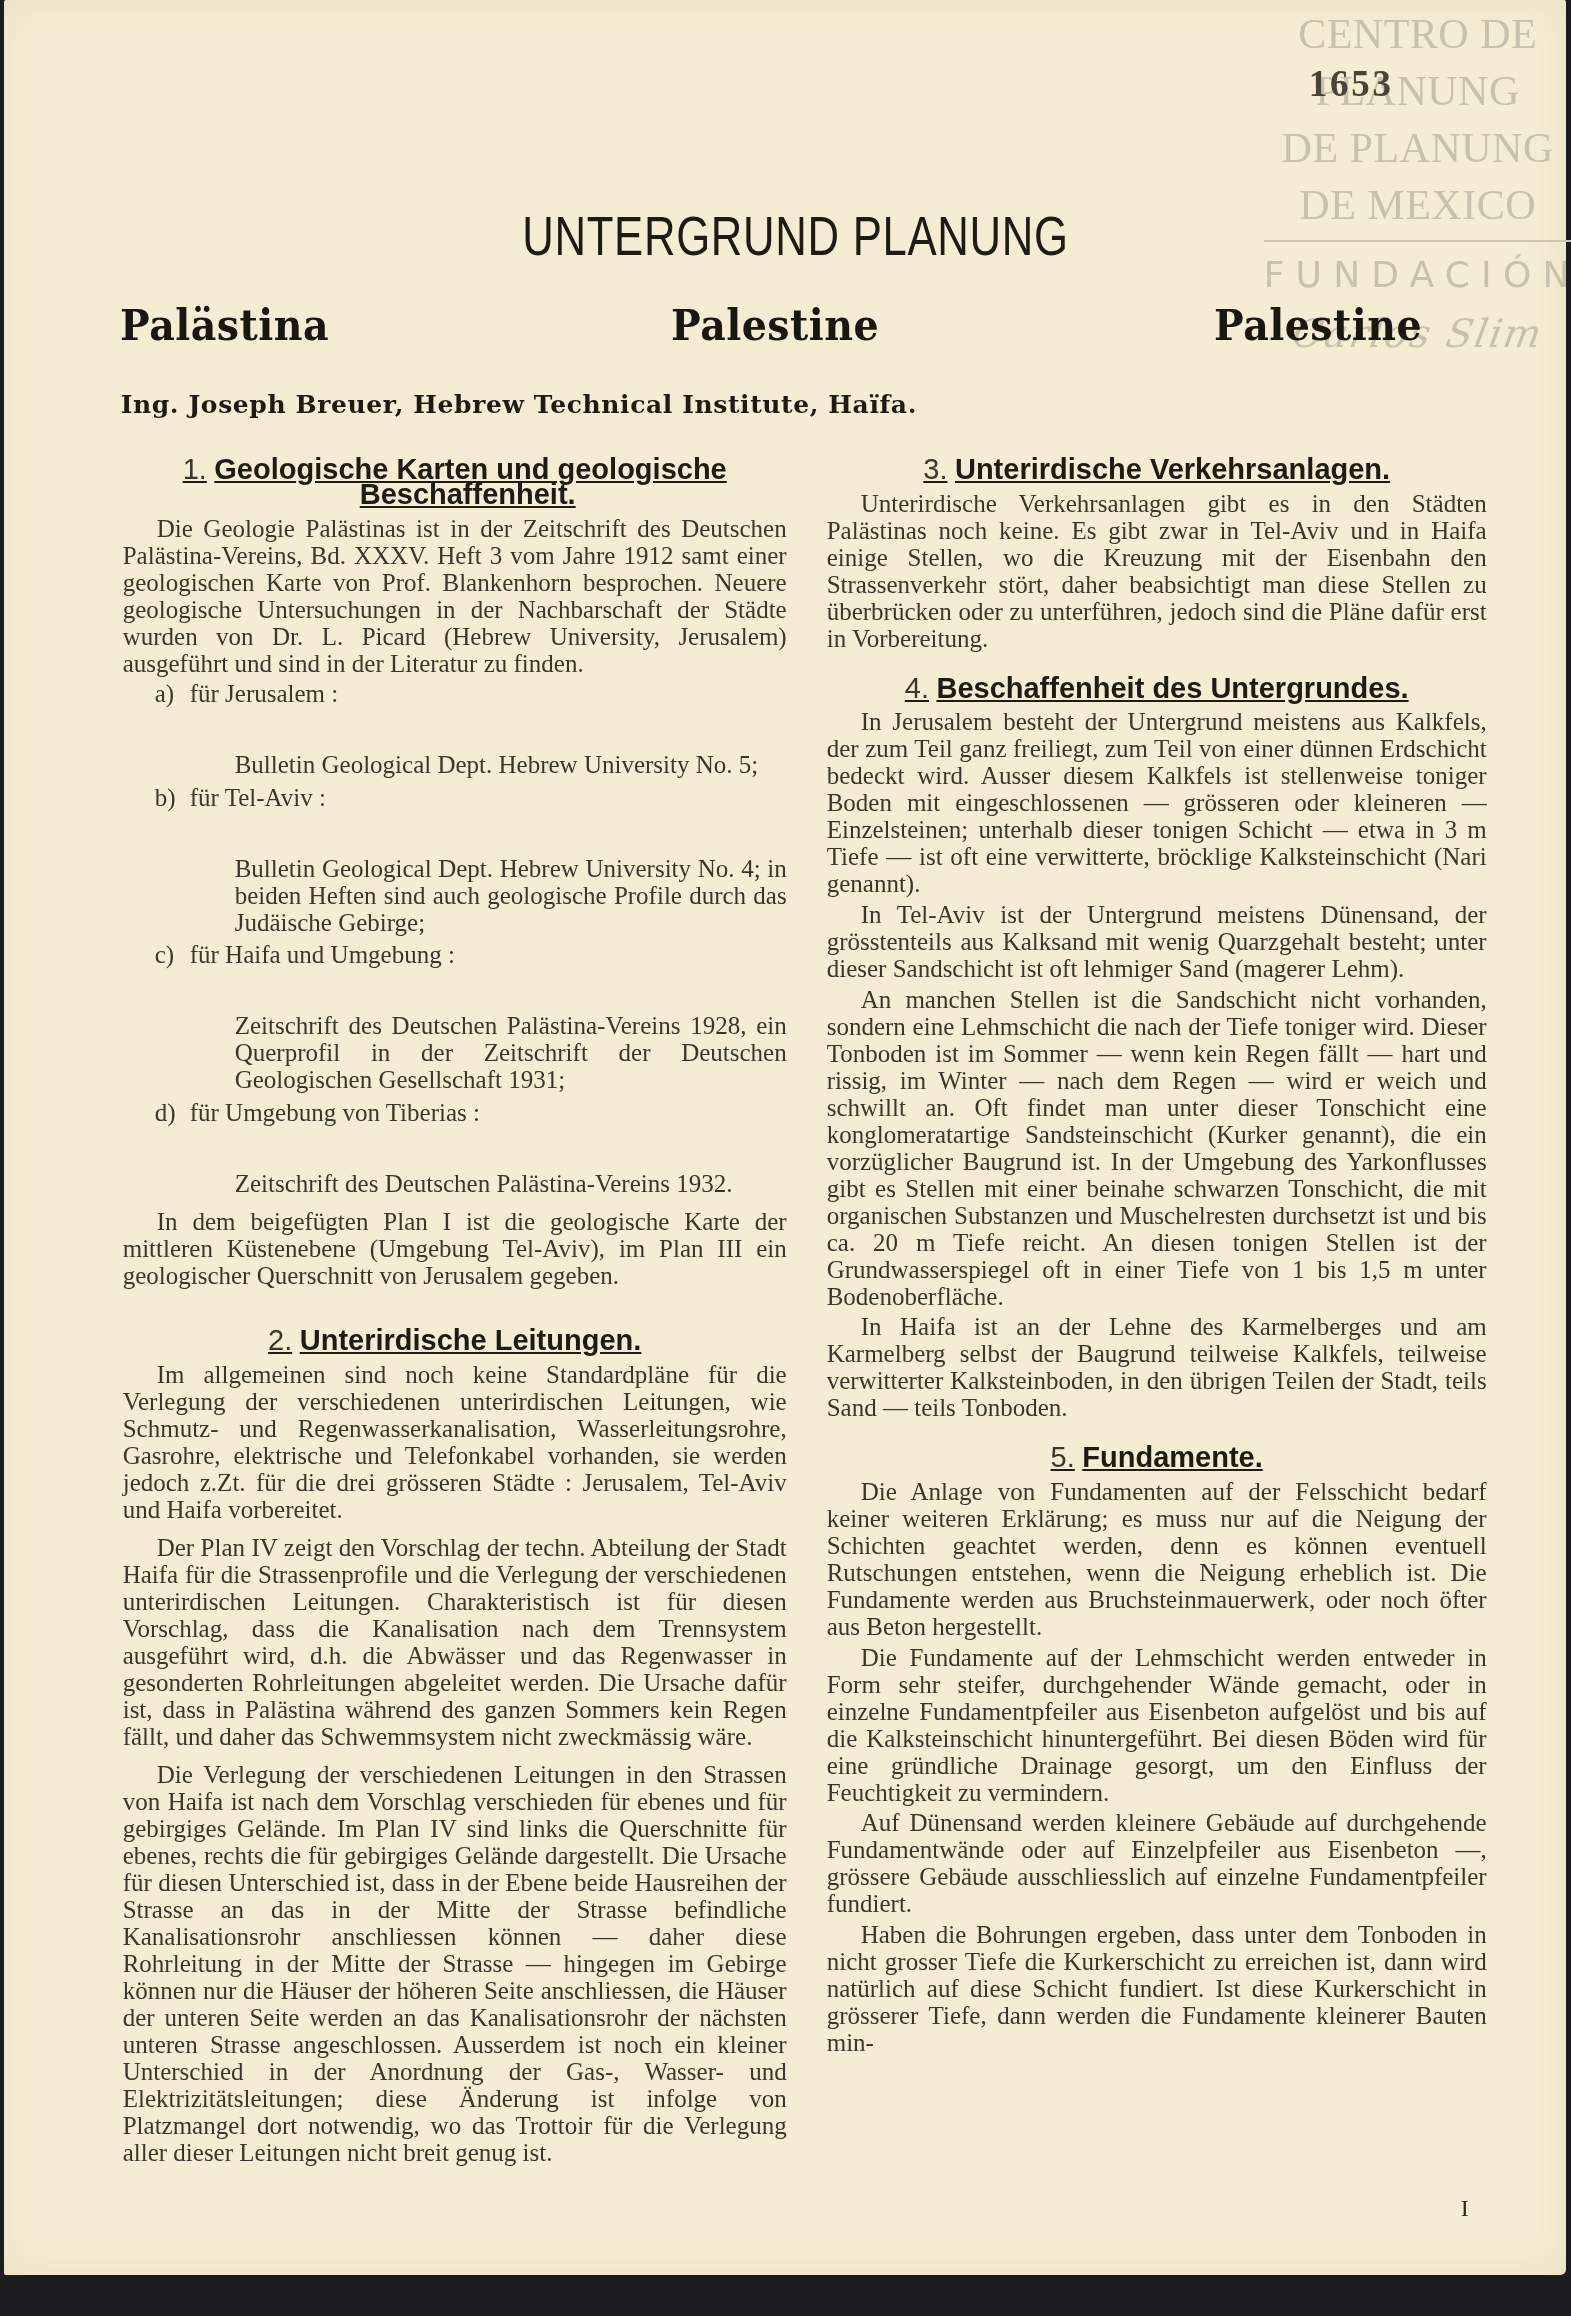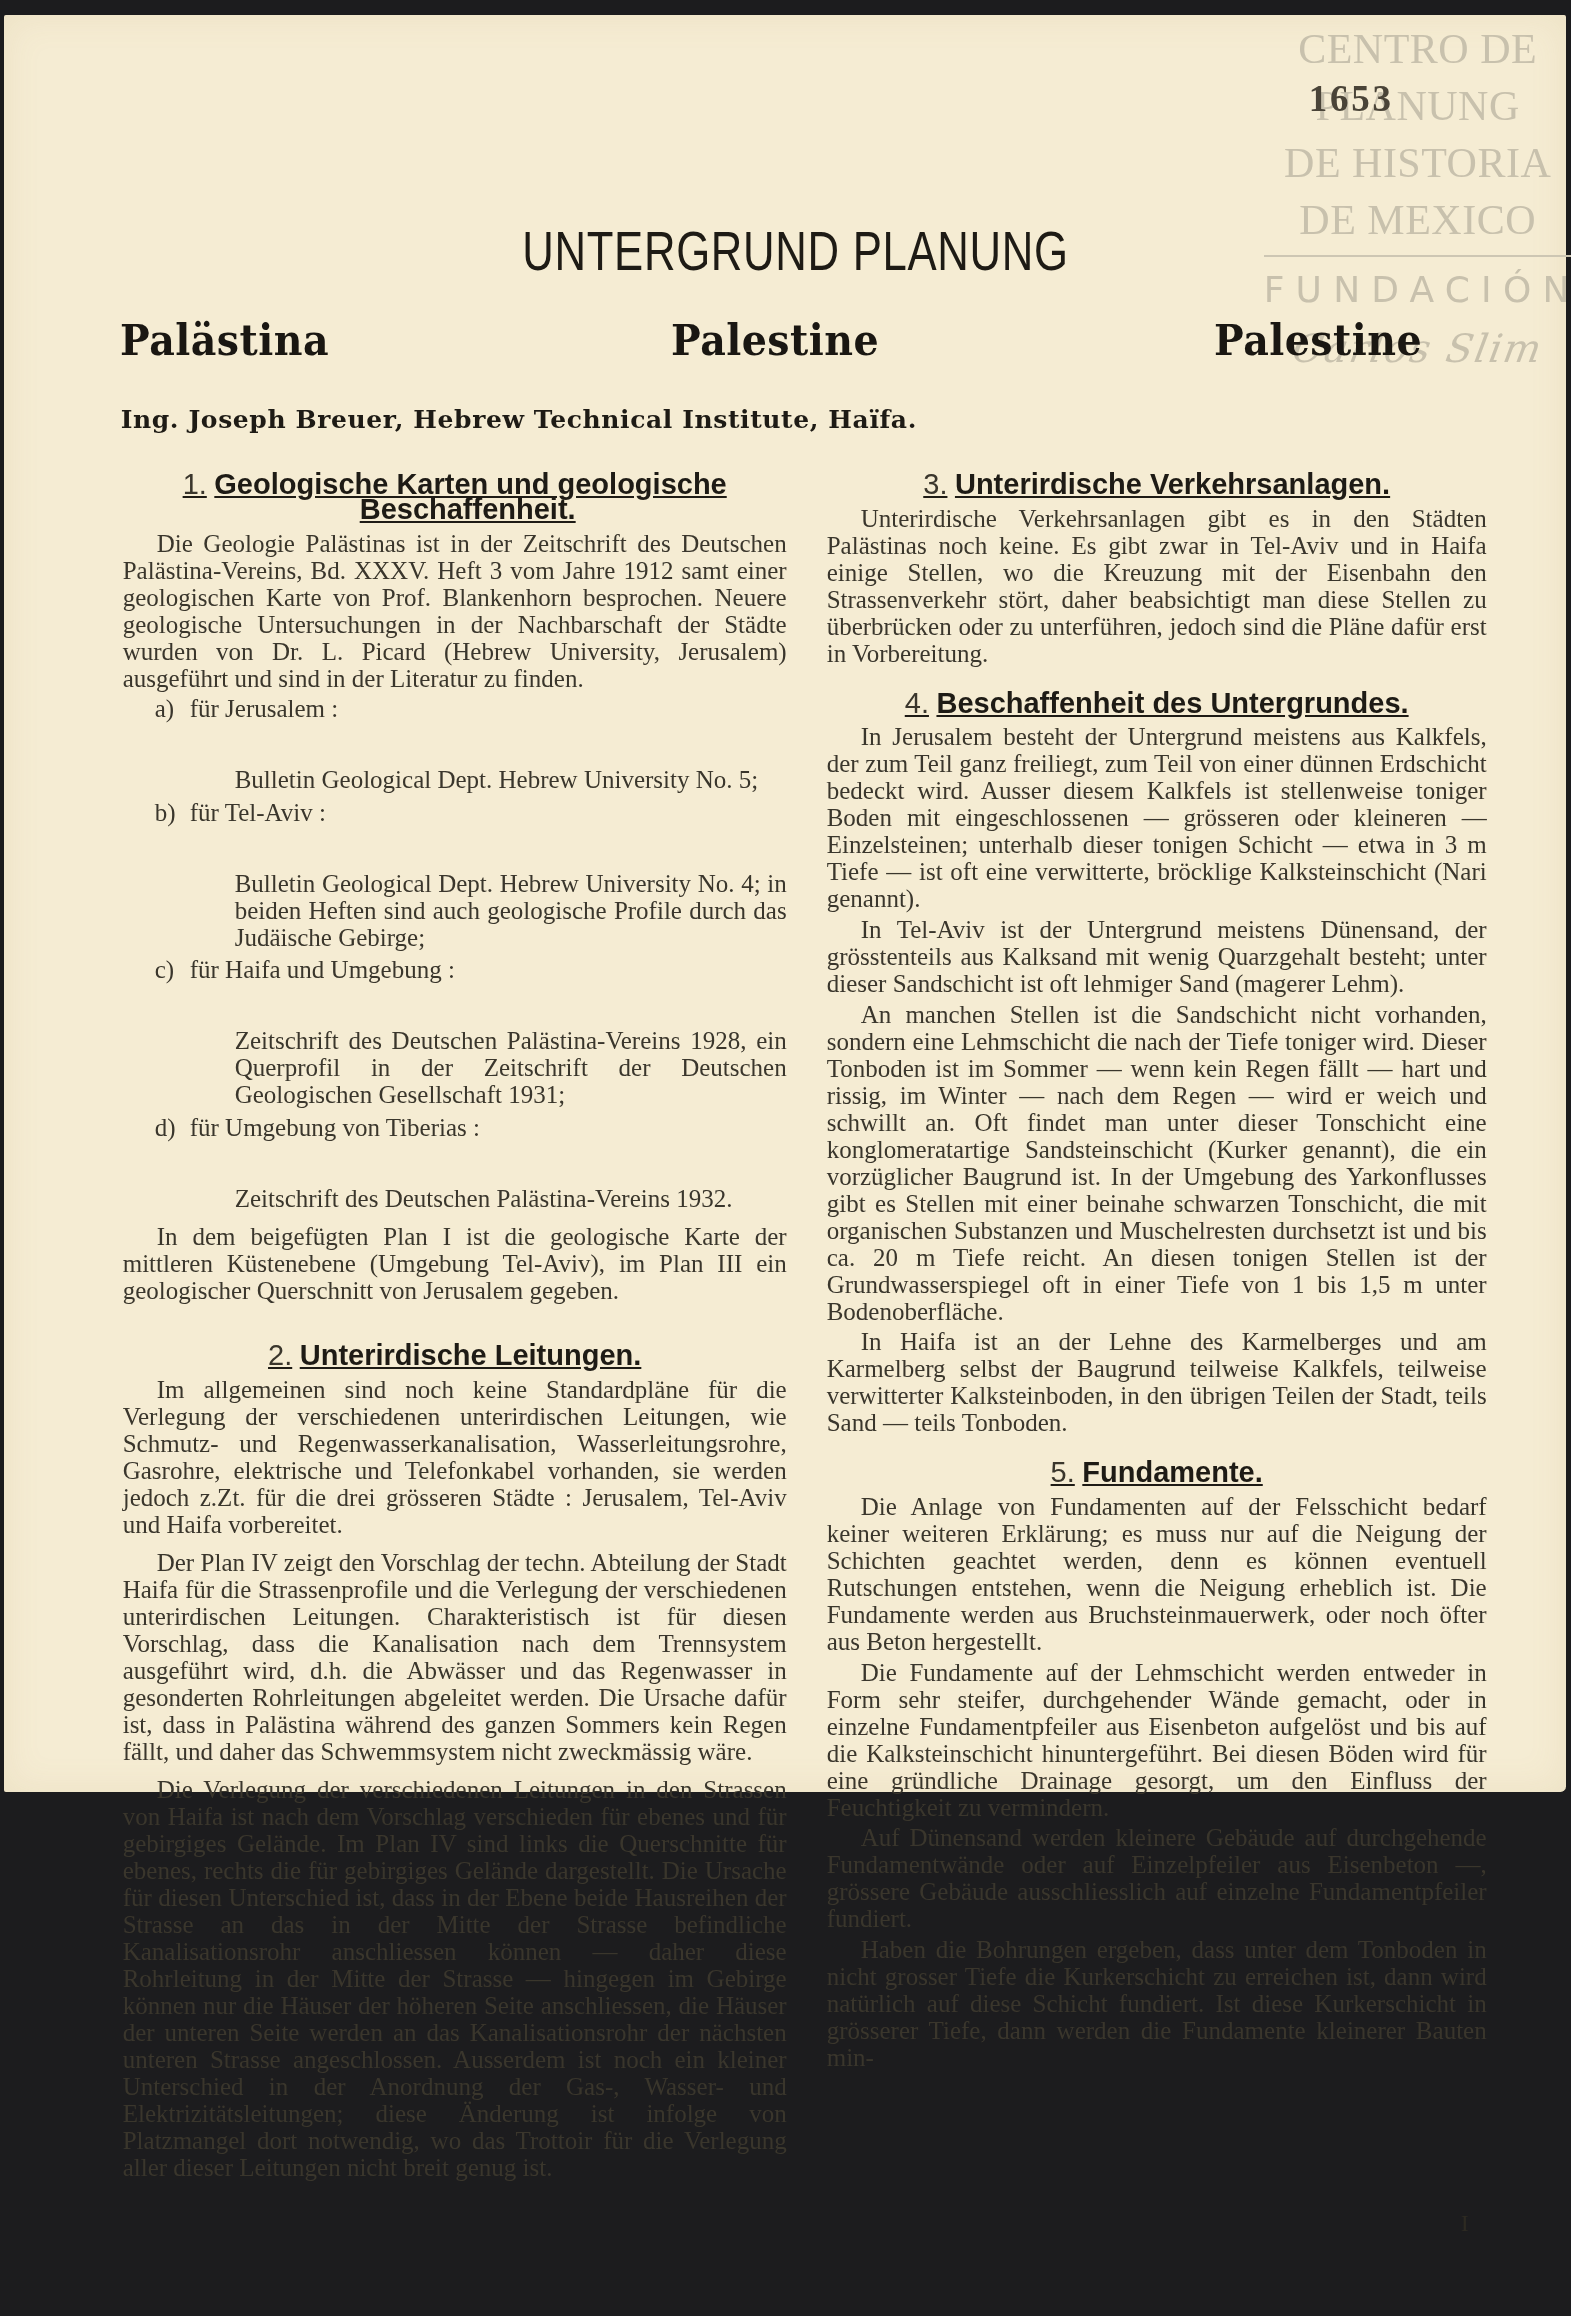--- a/index.html
+++ b/index.html
@@ -9,23 +9,23 @@
     }
     body {
       width: 1572px;
       height: 2317px;
       position: relative;
       overflow: hidden;
     }
     .page {
       position: absolute;
       left: 3.7px;
-      top: 15px;
+      top: 0;
       width: 1562px;
-      height: 1777px;
+      height: 2275px;
       background: #f5ecd3;
       border-radius: 1.9px 1.9px 5.6px 1.9px;
       box-shadow: inset 0 0 37px rgba(180, 150, 90, 0.12);
       color: #2d2a22;
       font-family: "Liberation Serif", "DejaVu Serif", serif;
     }
     
     .watermark {
       position: absolute;
       left: 1260px;
@@ -168,21 +168,21 @@
     }
   </style>
 </head>
 <body>
 
 <div class="page">
 
   <div class="watermark">
     <span class="wm-line">CENTRO DE</span>
     <span class="wm-line">PLANUNG</span>
-    <span class="wm-line">DE HISTORIA</span>
+    <span class="wm-line">DE PLANUNG</span>
     <span class="wm-line">DE MEXICO</span>
     <span class="wm-rule"></span>
     <span class="wm-line wm-fund">FUNDACIÓN</span>
     <span class="wm-line wm-sig">Carlos Slim</span>
   </div>
 
   <div class="stamp-number">1653</div>
 
   <div class="main-title">UNTERGRUND PLANUNG</div>
 

